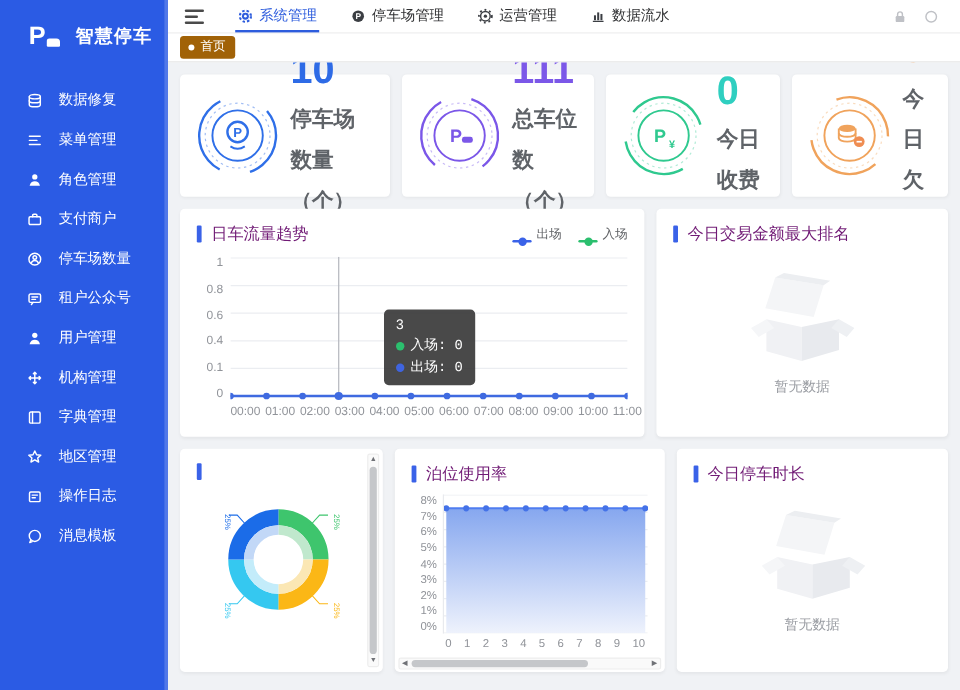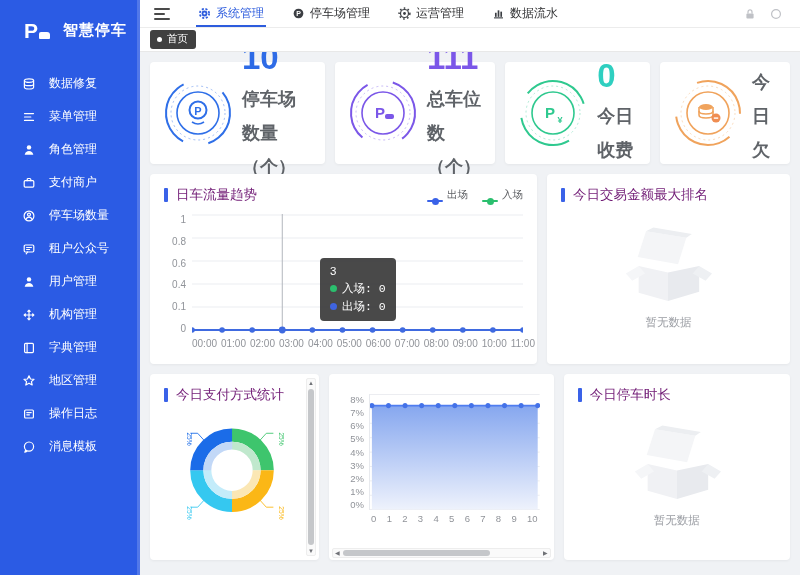--- a/index.html
+++ b/index.html
@@ -26,21 +26,21 @@
   .hamburger { width:16px; height:12px; display:flex; flex-direction:column; justify-content:space-between; margin:0 14px 0 4px; cursor:pointer; }
   .hamburger span { height:2px; background:#4a4a4a; border-radius:1px; }
   .hamburger span:nth-child(2){ width:70%; }
   .tab { display:flex; align-items:center; gap:5px; font-size:12px; color:#303133; padding:0 14px; height:100%; cursor:pointer; position:relative; }
   .tab.active { color:#2d5cdd; }
   .tab.active::after { content:""; position:absolute; left:12px; right:12px; bottom:0; height:2px; background:#2d5cdd; }
   .ti { width:13px; height:13px; }
   .top-actions { margin-left:auto; display:flex; gap:14px; align-items:center; padding-right:8px; }
   .top-actions svg { cursor:pointer; }
   .crumbbar { height:24px; background:#fff; display:flex; align-items:center; padding:0 10px; border-bottom:1px solid #e8e8e8; }
-  .crumb-tag { background:#404040; color:#fff; font-size:10.5px; border-radius:3px; padding:2px 8px 3px 7px; display:flex; align-items:center; gap:5px; cursor:pointer; }
+  .crumb-tag { background:#a16207; color:#fff; font-size:10.5px; border-radius:3px; padding:2px 8px 3px 7px; display:flex; align-items:center; gap:5px; cursor:pointer; }
   .crumb-tag .dot { width:5px; height:5px; border-radius:50%; background:#fff; }
 
   
   .content { flex:1; padding:10px; overflow:hidden; }
   .row { display:flex; gap:10px; margin-bottom:10px; }
   .card { background:#fff; border-radius:4px; box-shadow:0 1px 3px rgba(0,0,0,.05); }
 
   
   .stat { display:flex; align-items:center; gap:8px; height:102px; padding:0 8px 0 12px; }
   .stat-1{ flex:180 0 0;} .stat-2{ flex:163 0 0;} .stat-3{ flex:145 0 0;} .stat-4{ flex:122 0 0;}
@@ -423,21 +423,20 @@
             </svg>
             <span class="empty-text">暂无数据</span>
           </div>
         </div>
       </div>
 
       <div class="row row3">
         <div class="card panel p-pay">
           <div class="panel-title">
             <span class="tbar"></span>
-            <span>今日支付方式统计</span>
           </div>
           <div class="donut-wrap">
             <svg width="132" height="128" viewBox="0 0 150 138">
               <g fill="none" stroke-width="15">
                 <circle cx="75" cy="67" r="40" stroke="#3ec56d" stroke-dasharray="62.8 251.3" transform="rotate(-90 75 67)"></circle>
                 <circle cx="75" cy="67" r="40" stroke="#fbb716" stroke-dasharray="62.8 251.3"></circle>
                 <circle cx="75" cy="67" r="40" stroke="#35c8f0" stroke-dasharray="62.8 251.3" transform="rotate(90 75 67)"></circle>
                 <circle cx="75" cy="67" r="40" stroke="#1b6ce8" stroke-dasharray="62.8 251.3" transform="rotate(180 75 67)"></circle>
               </g>
               <g fill="none" stroke-width="9">
@@ -459,20 +458,24 @@
             </svg>
           </div>
           <div class="vscroll">
             <span class="ar up">▲</span>
             <span class="thumb"></span>
             <span class="ar down">▼</span>
           </div>
         </div>
 
         <div class="card panel p-occ">
+          <div class="panel-title">
+            <span class="tbar"></span>
+            <span>泊位使用率</span>
+          </div>
           <div class="occ-wrap">
             <div class="occ-y">
               <span>8%</span>
               <span>7%</span>
               <span>6%</span>
               <span>5%</span>
               <span>4%</span>
               <span>3%</span>
               <span>2%</span>
               <span>1%</span>

